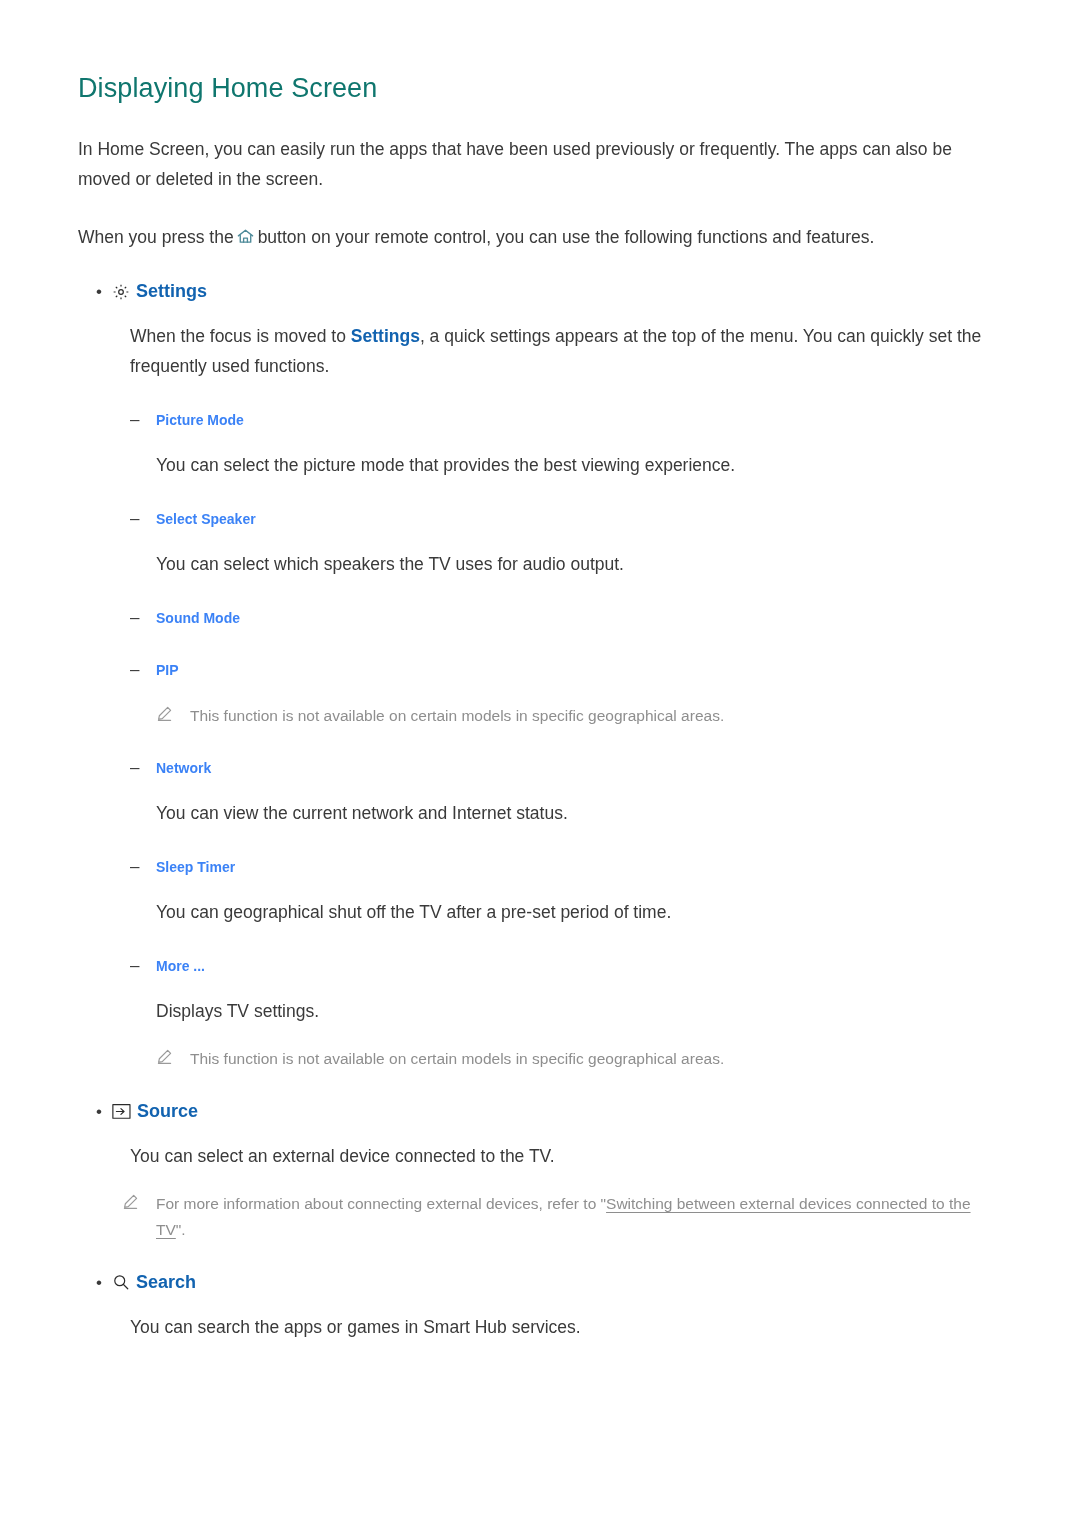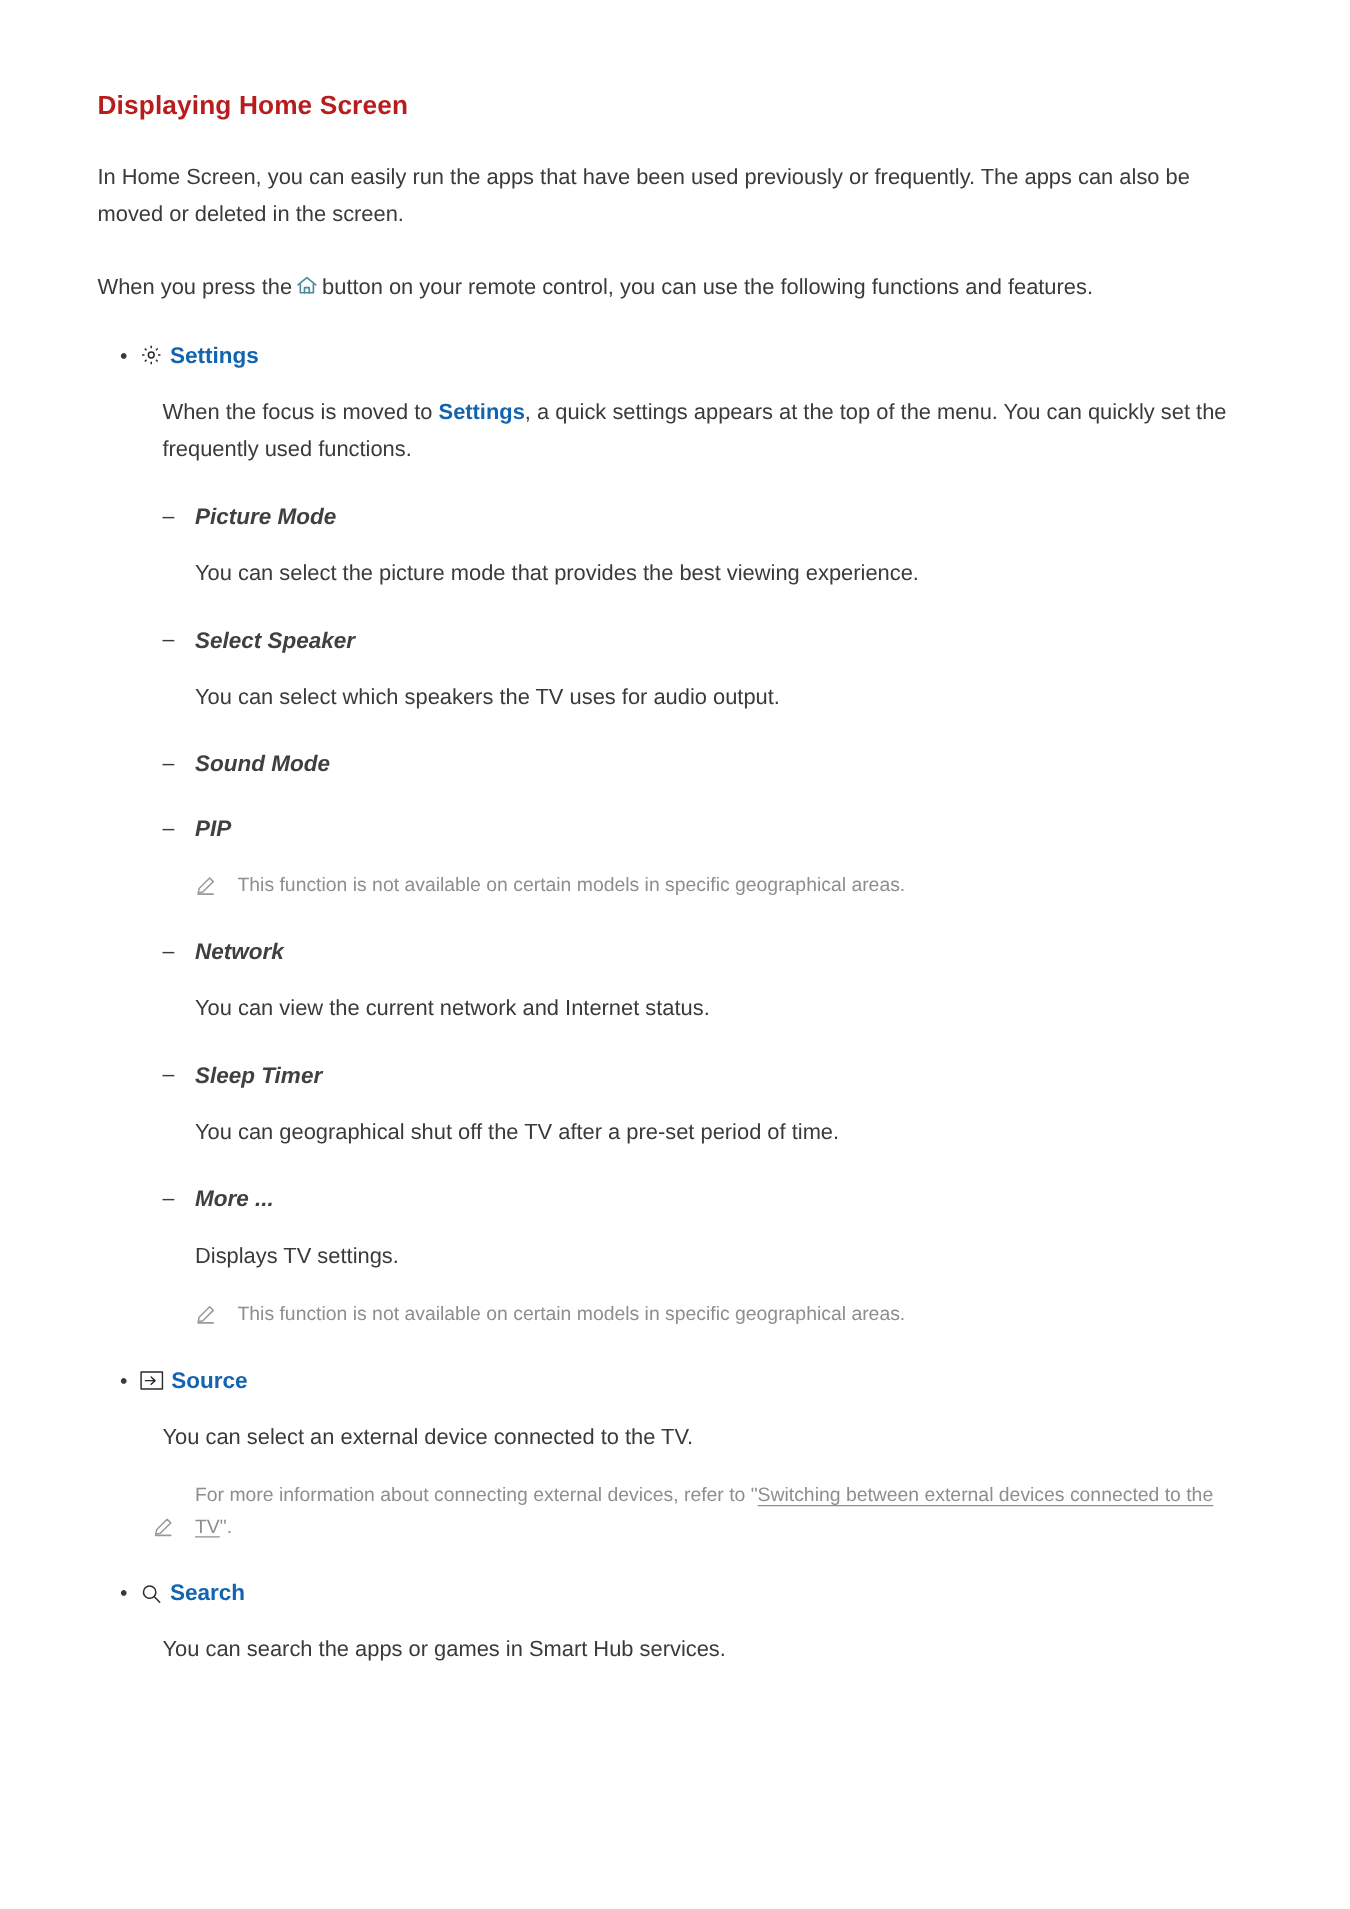--- a/index.html
+++ b/index.html
@@ -16,23 +16,23 @@
   }
   .page {
     width: 1080px;
     height: 1527px;
     box-sizing: border-box;
     padding: 60px 78px 0 78px;
     position: relative;
   }
 
   h1.page-title {
-    font-size: 21px;
-    font-weight: bold;
-    color: #b91c1c;
+    font-size: 27px;
+    font-weight: normal;
+    color: #0f766e;
     margin: 12px 0 0 0;
     letter-spacing: 0.1px;
     line-height: 1.25;
   }
 
   p.body-para {
     font-size: 17.5px;
     line-height: 1.72;
     color: #3a3a3a;
     margin: 28px 0 0 0;
@@ -85,36 +85,35 @@
     padding-left: 52px;
   }
   .dash-mark {
     width: 26px;
     flex: 0 0 26px;
     font-size: 17px;
     line-height: 26px;
     color: #3a3a3a;
   }
   .dash-label {
-    font-size: 18px;
+    font-size: 14px;
     font-weight: bold;
-    color: #404040;
+    color: #3b82f6;
     line-height: 26px;
-    font-style: italic;
   }
   .level2-body {
     padding-left: 78px;
     max-width: 880px;
   }
   .level2-body > p.body-para { margin-top: 17px; }
 
   
   .note-row {
     display: flex;
-    align-items: flex-end;
+    align-items: flex-start;
     margin-top: 20px;
     padding-left: 78px;
     max-width: 940px;
   }
   .note-row.note-l1 { padding-left: 44px; }
   .note-icon {
     flex: 0 0 34px;
     width: 34px;
     padding-top: 2px;
   }

